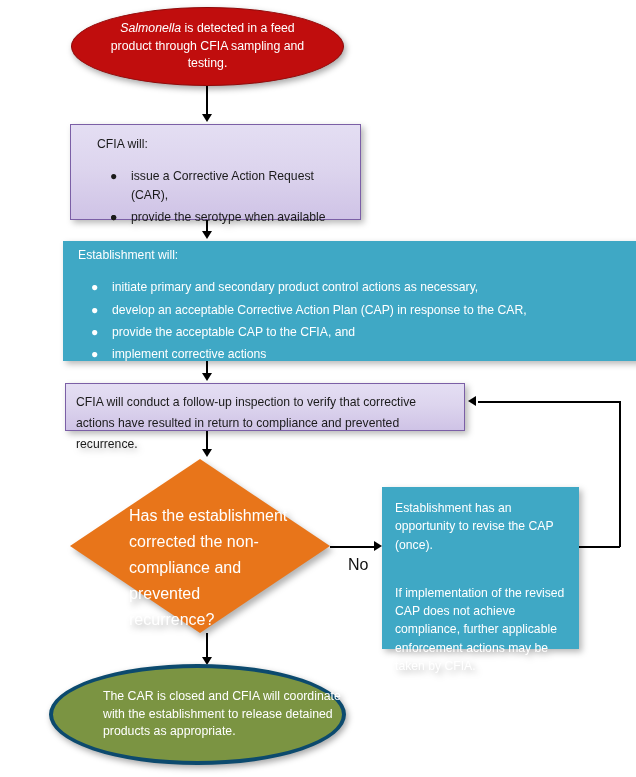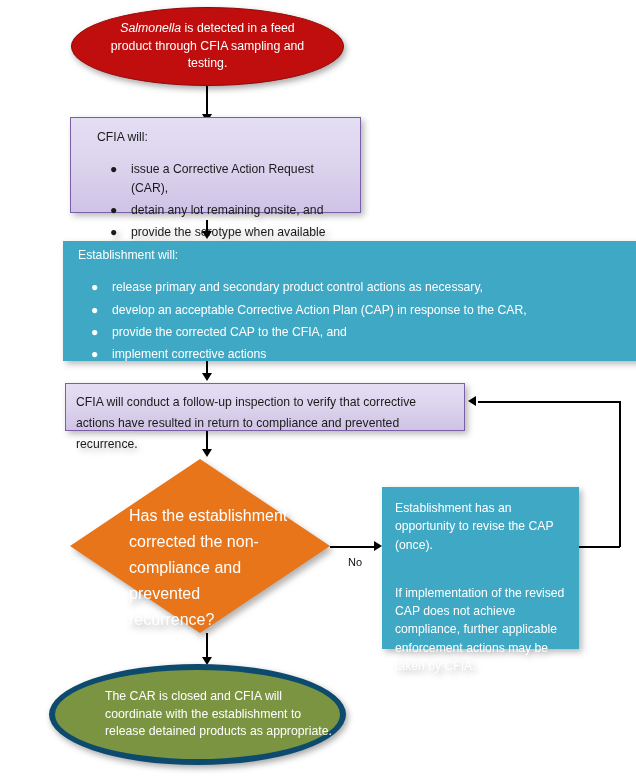--- a/index.html
+++ b/index.html
@@ -33,21 +33,21 @@
   .ellipse .txt em { font-style: italic; }
 
   #start-ellipse {
     left: 71px; top: 7px; width: 273px; height: 79px;
     background: #c00d0d;
     border: 1px solid #8f0a0a;
   }
   #end-ellipse {
     left: 49px; top: 664px; width: 297px; height: 101px;
     background: #7b9442;
-    border: 6px solid #0c4a6e;
+    border: 4px solid #0c4a6e;
   }
   #end-ellipse .txt { text-align: left; padding: 0 0 0 50px; width: 100%; }
 
   
   .box {
     filter: drop-shadow(3px 3px 3px rgba(0,0,0,0.28));
     font-size: 12.2px;
     line-height: 1.5;
   }
   .box-purple {
@@ -70,21 +70,21 @@
     position: relative;
     margin: 0 0 4px 0;
   }
   .box li .bullet {
     position: absolute;
     left: -21px;
     top: 0;
   }
 
   #cfia-will-box {
-    left: 70px; top: 117px; width: 291px; height: 96px;
+    left: 70px; top: 124px; width: 291px; height: 96px;
     padding: 10px 18px 10px 26px;
   }
   #establishment-will-box {
     left: 63px; top: 241px; width: 616px; height: 120px;
     padding: 4px 12px 10px 14px;
   }
   #followup-box {
     left: 65px; top: 383px; width: 400px; height: 48px;
     padding: 8px 12px 8px 10px;
   }
@@ -137,21 +137,21 @@
   }
   .arrow-left {
     position: absolute;
     width: 0; height: 0;
     border-top: 5px solid transparent;
     border-bottom: 5px solid transparent;
     border-right: 8px solid #000000;
   }
   .edge-label {
     position: absolute;
-    font-size: 11px;
+    font-size: 16px;
     color: #111111;
   }
 </style>
 </head>
 <body>
 
 <div id="canvas">
 
   <div class="node ellipse" id="start-ellipse">
     <div class="txt">
@@ -159,34 +159,34 @@
     </div>
   </div>
 
   <div class="conn vline" style="left:206px; top:86px; height:30px;"></div>
   <div class="arrow-down" style="left:202px; top:114px;"></div>
 
   <div class="node box box-purple" id="cfia-will-box">
     <p class="lead">CFIA will:</p>
     <ul>
       <li><span class="bullet">●</span><span>issue a Corrective Action Request (CAR),</span></li>
-      <li><span class="bullet">●</span><span>detain any lot remaining onsite, and</span></li>
+      <li><span class="bullet">●</span></li>
       <li><span class="bullet">●</span><span>provide the serotype when available</span></li>
     </ul>
   </div>
 
   <div class="conn vline" style="left:206px; top:220px; height:13px;"></div>
   <div class="arrow-down" style="left:202px; top:231px;"></div>
 
   <div class="node box box-teal" id="establishment-will-box">
     <p class="lead">Establishment will:</p>
     <ul>
-      <li><span class="bullet">●</span><span>release primary and secondary product control actions as necessary,</span></li>
+      <li><span class="bullet">●</span><span>initiate primary and secondary product control actions as necessary,</span></li>
       <li><span class="bullet">●</span><span>develop an acceptable Corrective Action Plan (CAP) in response to the CAR,</span></li>
-      <li><span class="bullet">●</span><span>provide the corrected CAP to the CFIA, and</span></li>
+      <li><span class="bullet">●</span><span>provide the acceptable CAP to the CFIA, and</span></li>
       <li><span class="bullet">●</span><span>implement corrective actions</span></li>
     </ul>
   </div>
 
   <div class="conn vline" style="left:206px; top:361px; height:14px;"></div>
   <div class="arrow-down" style="left:202px; top:373px;"></div>
 
   <div class="node box box-purple" id="followup-box">
     <p class="lead">CFIA will conduct a follow-up inspection to verify that corrective actions have resulted in return to compliance and prevented recurrence.</p>
   </div>

